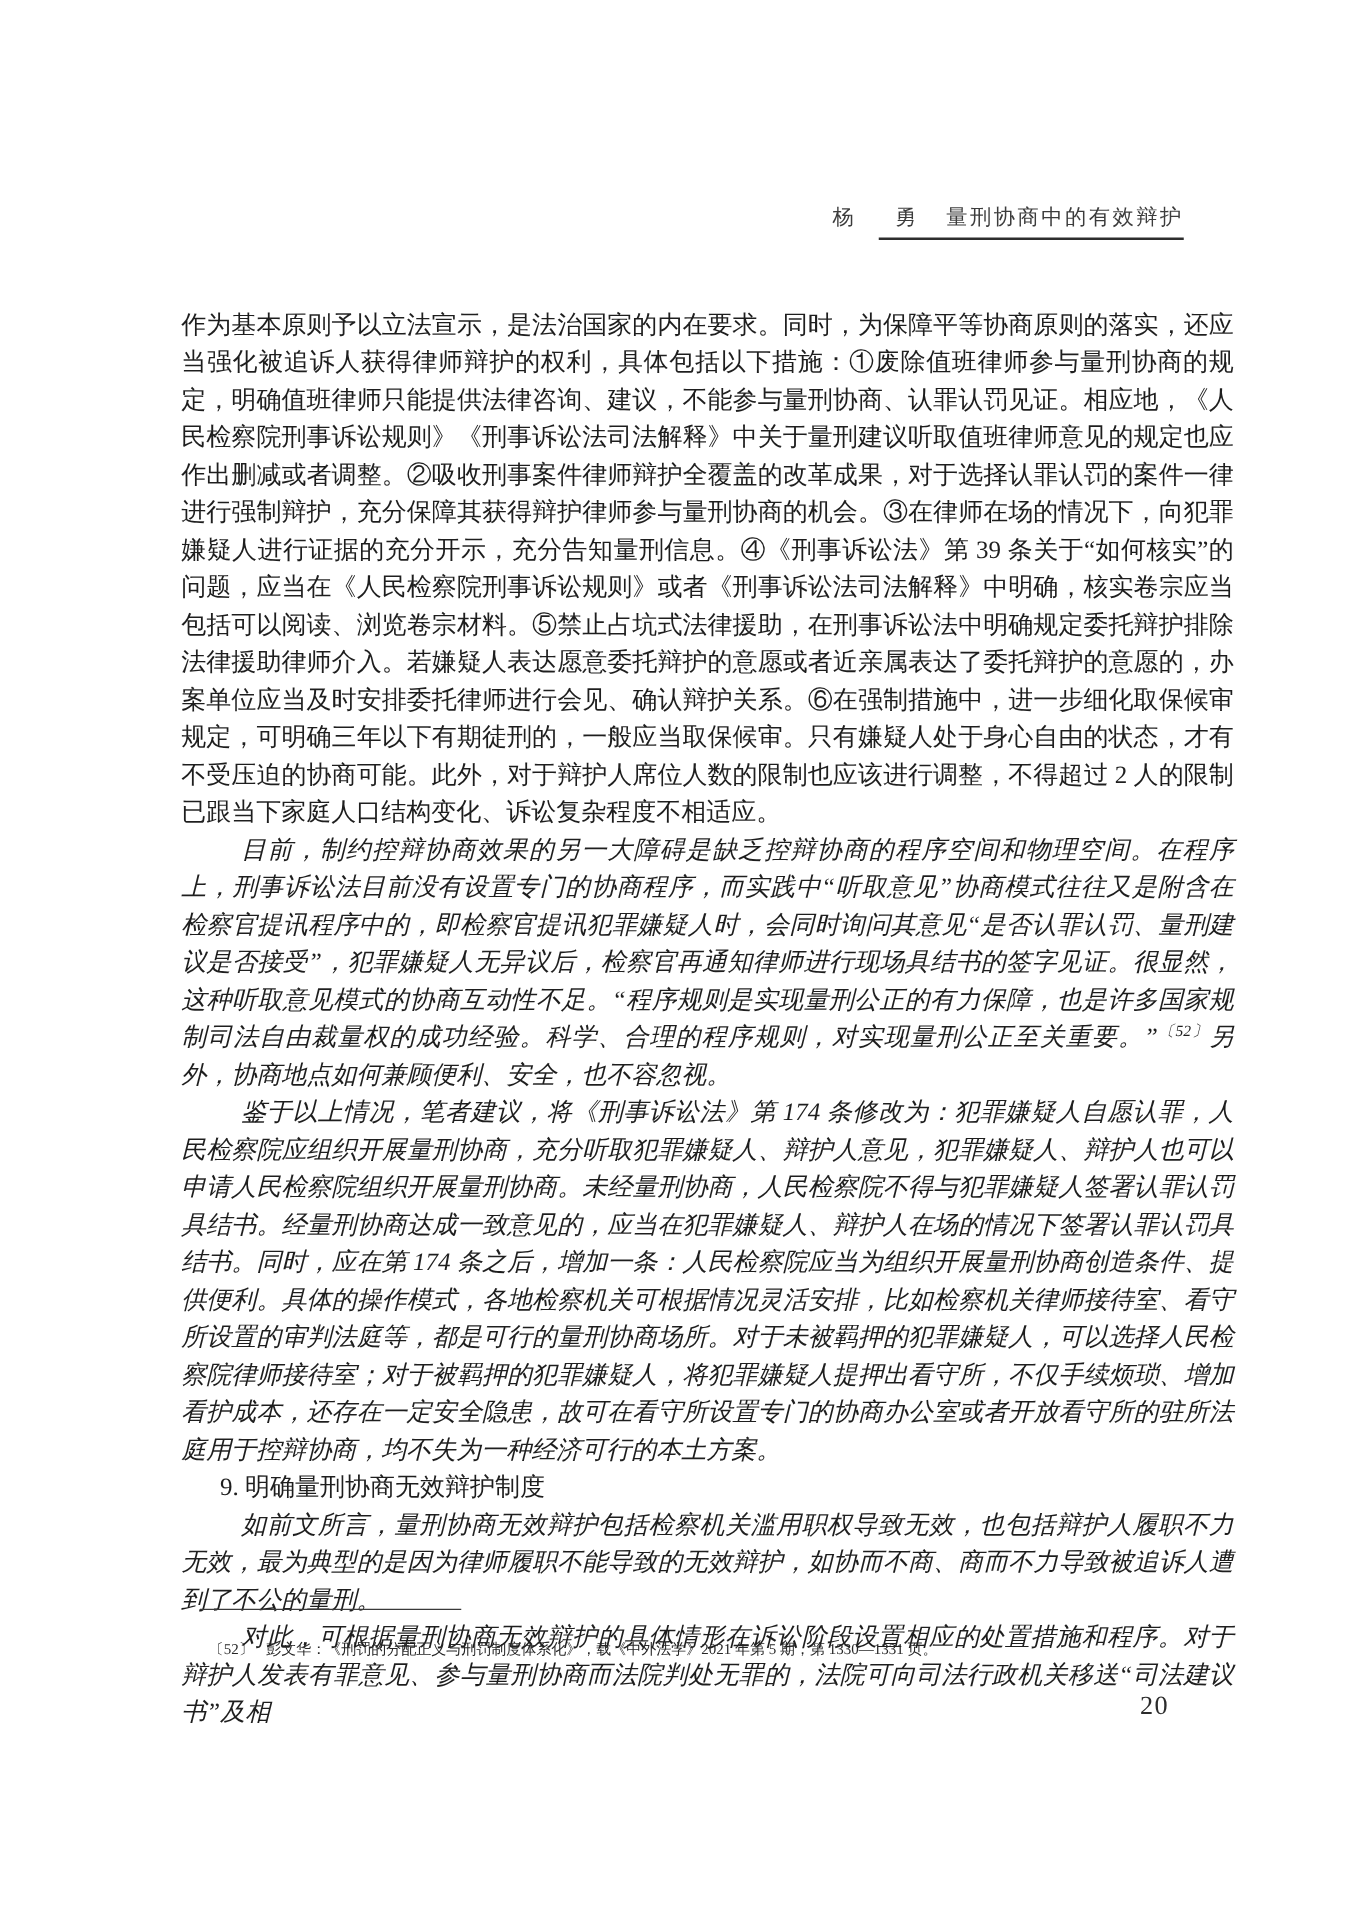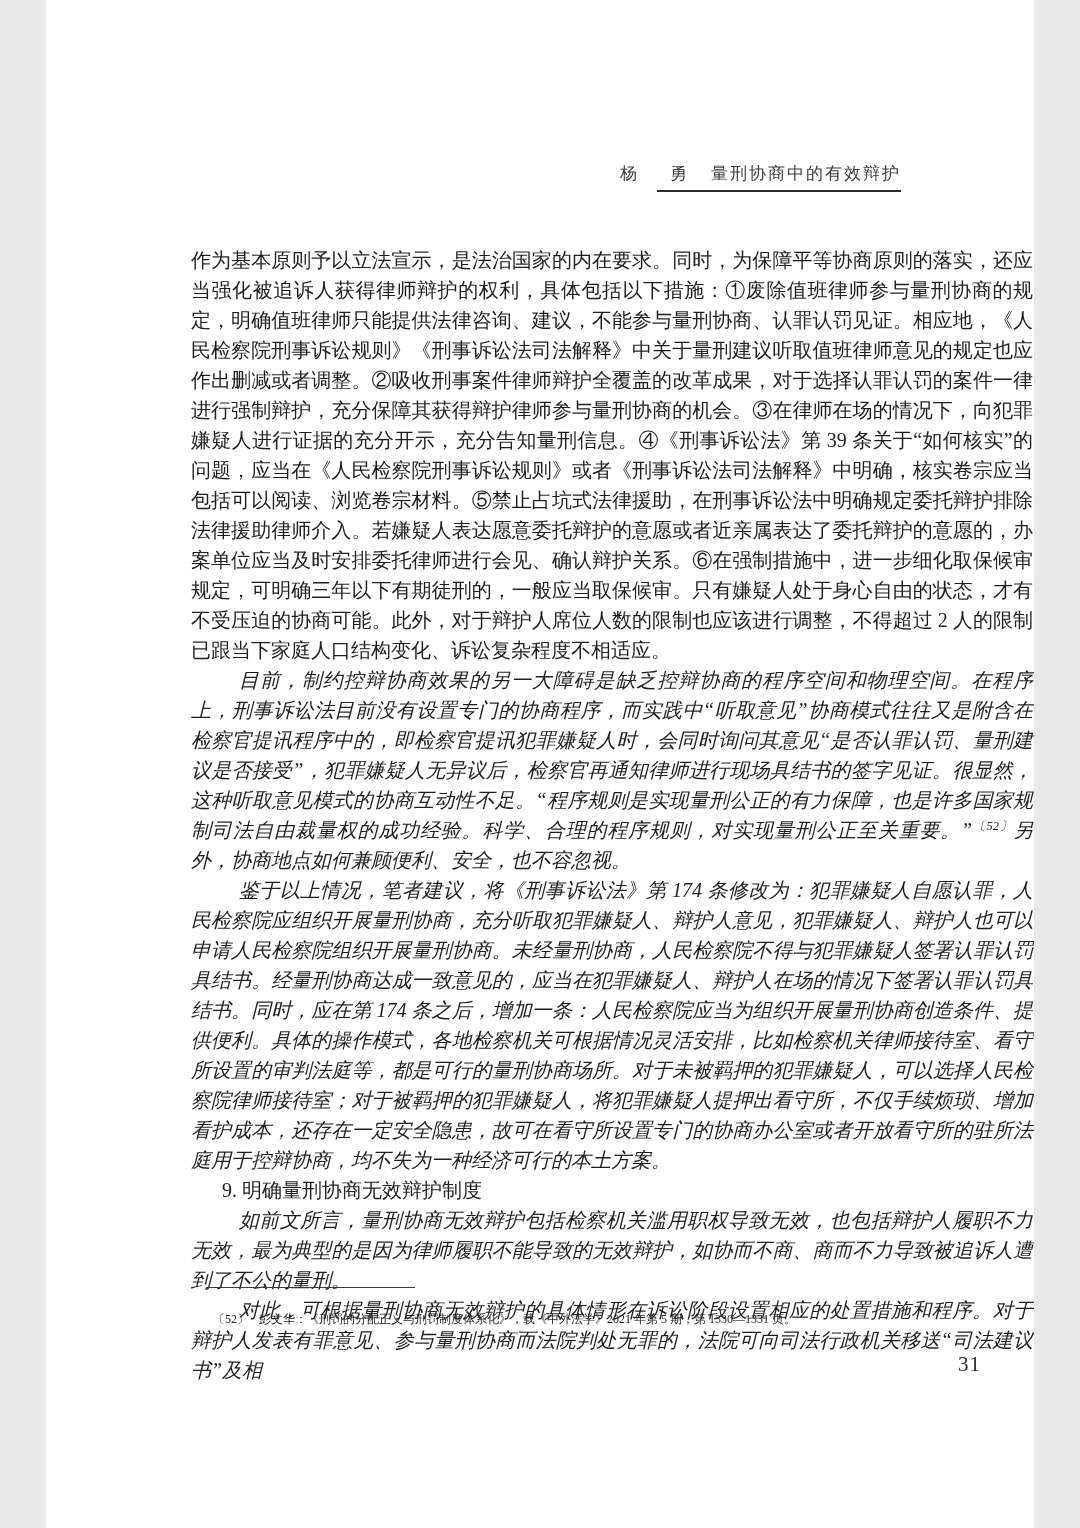--- a/index.html
+++ b/index.html
@@ -2,21 +2,21 @@
 <html lang="zh"><head>
 <meta charset="utf-8">
 <style>
   html, body {
     margin: 0;
     padding: 0;
     background: #e8e8e8;
   }
   .page {
     position: relative;
-    width: 988px;
+    width: 1080px;
     height: 1528px;
     margin: 0 auto;
     background: #ffffff;
     font-family: "Liberation Serif", "DejaVu Serif", serif;
     overflow: hidden;
   }
   
   .running-head {
     position: absolute;
     top: 162px;
@@ -108,15 +108,15 @@
     <p class="para-indent">如前文所言，量刑协商无效辩护包括检察机关滥用职权导致无效，也包括辩护人履职不力无效，最为典型的是因为律师履职不能导致的无效辩护，如协而不商、商而不力导致被追诉人遭到了不公的量刑。</p>
     <p class="para-indent">对此，可根据量刑协商无效辩护的具体情形在诉讼阶段设置相应的处置措施和程序。对于辩护人发表有罪意见、参与量刑协商而法院判处无罪的，法院可向司法行政机关移送“司法建议书”及相</p>
   </div>
 
   <div class="footnote-rule"></div>
 
   <div class="footnote">
     <span class="fn-marker">〔52〕</span><span>彭文华：《刑罚的分配正义与刑罚制度体系化》，载《中外法学》2021 年第 5 期，第 1330—1331 页。</span>
   </div>
 
-  <div class="page-number">31</div>
+  <div class="page-number">20</div>
 
 </div>
 
 </body></html>

